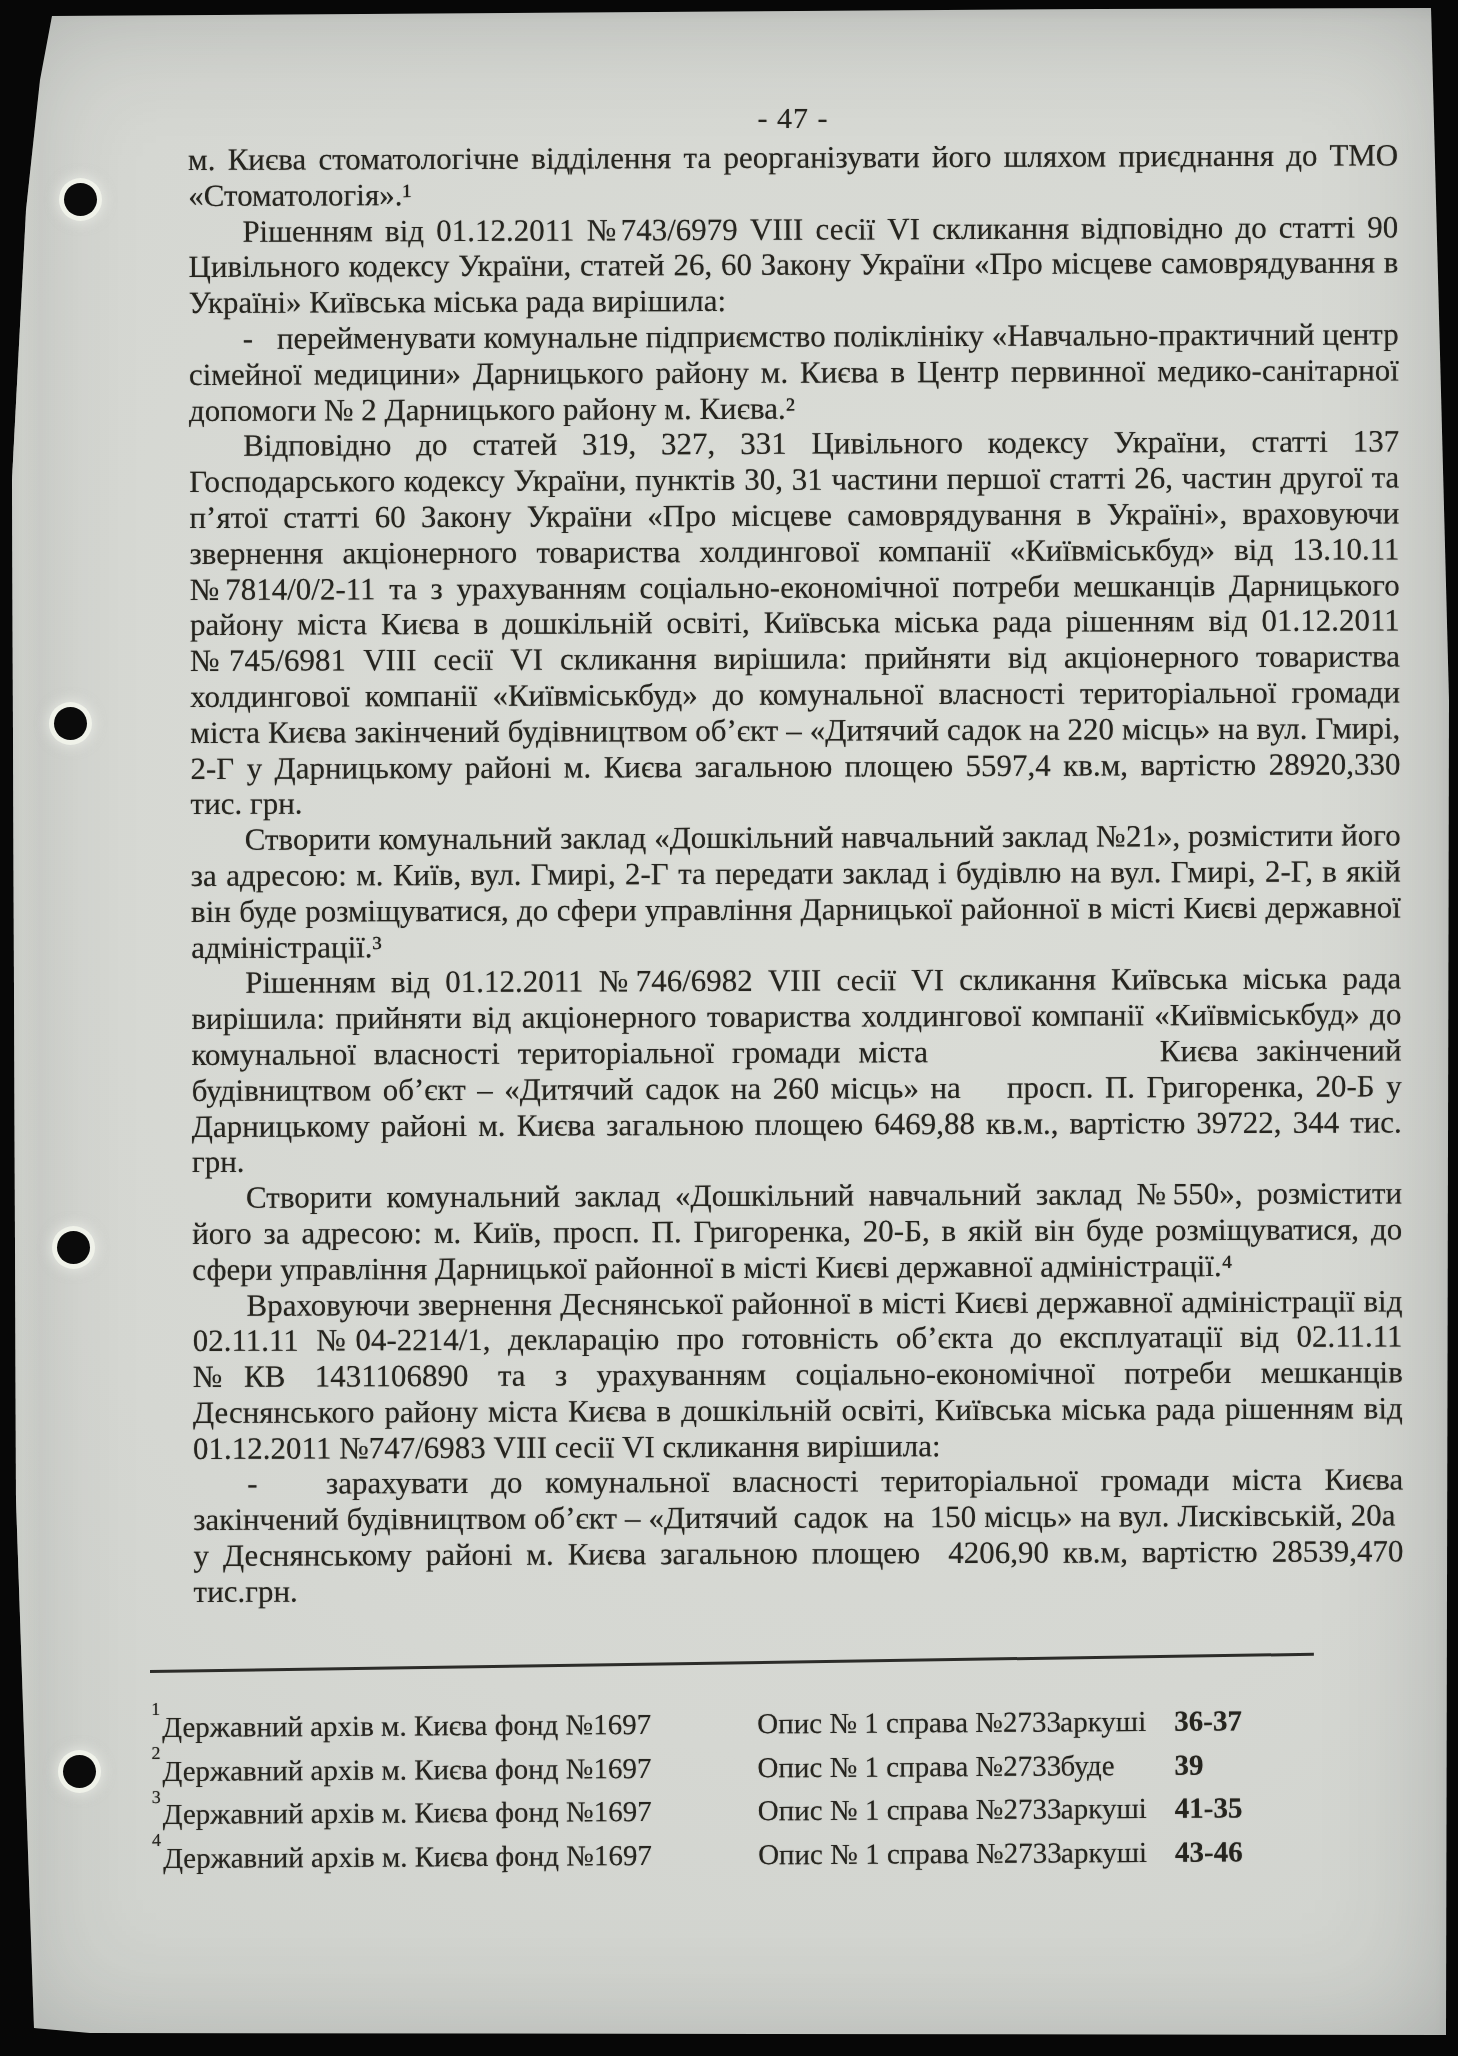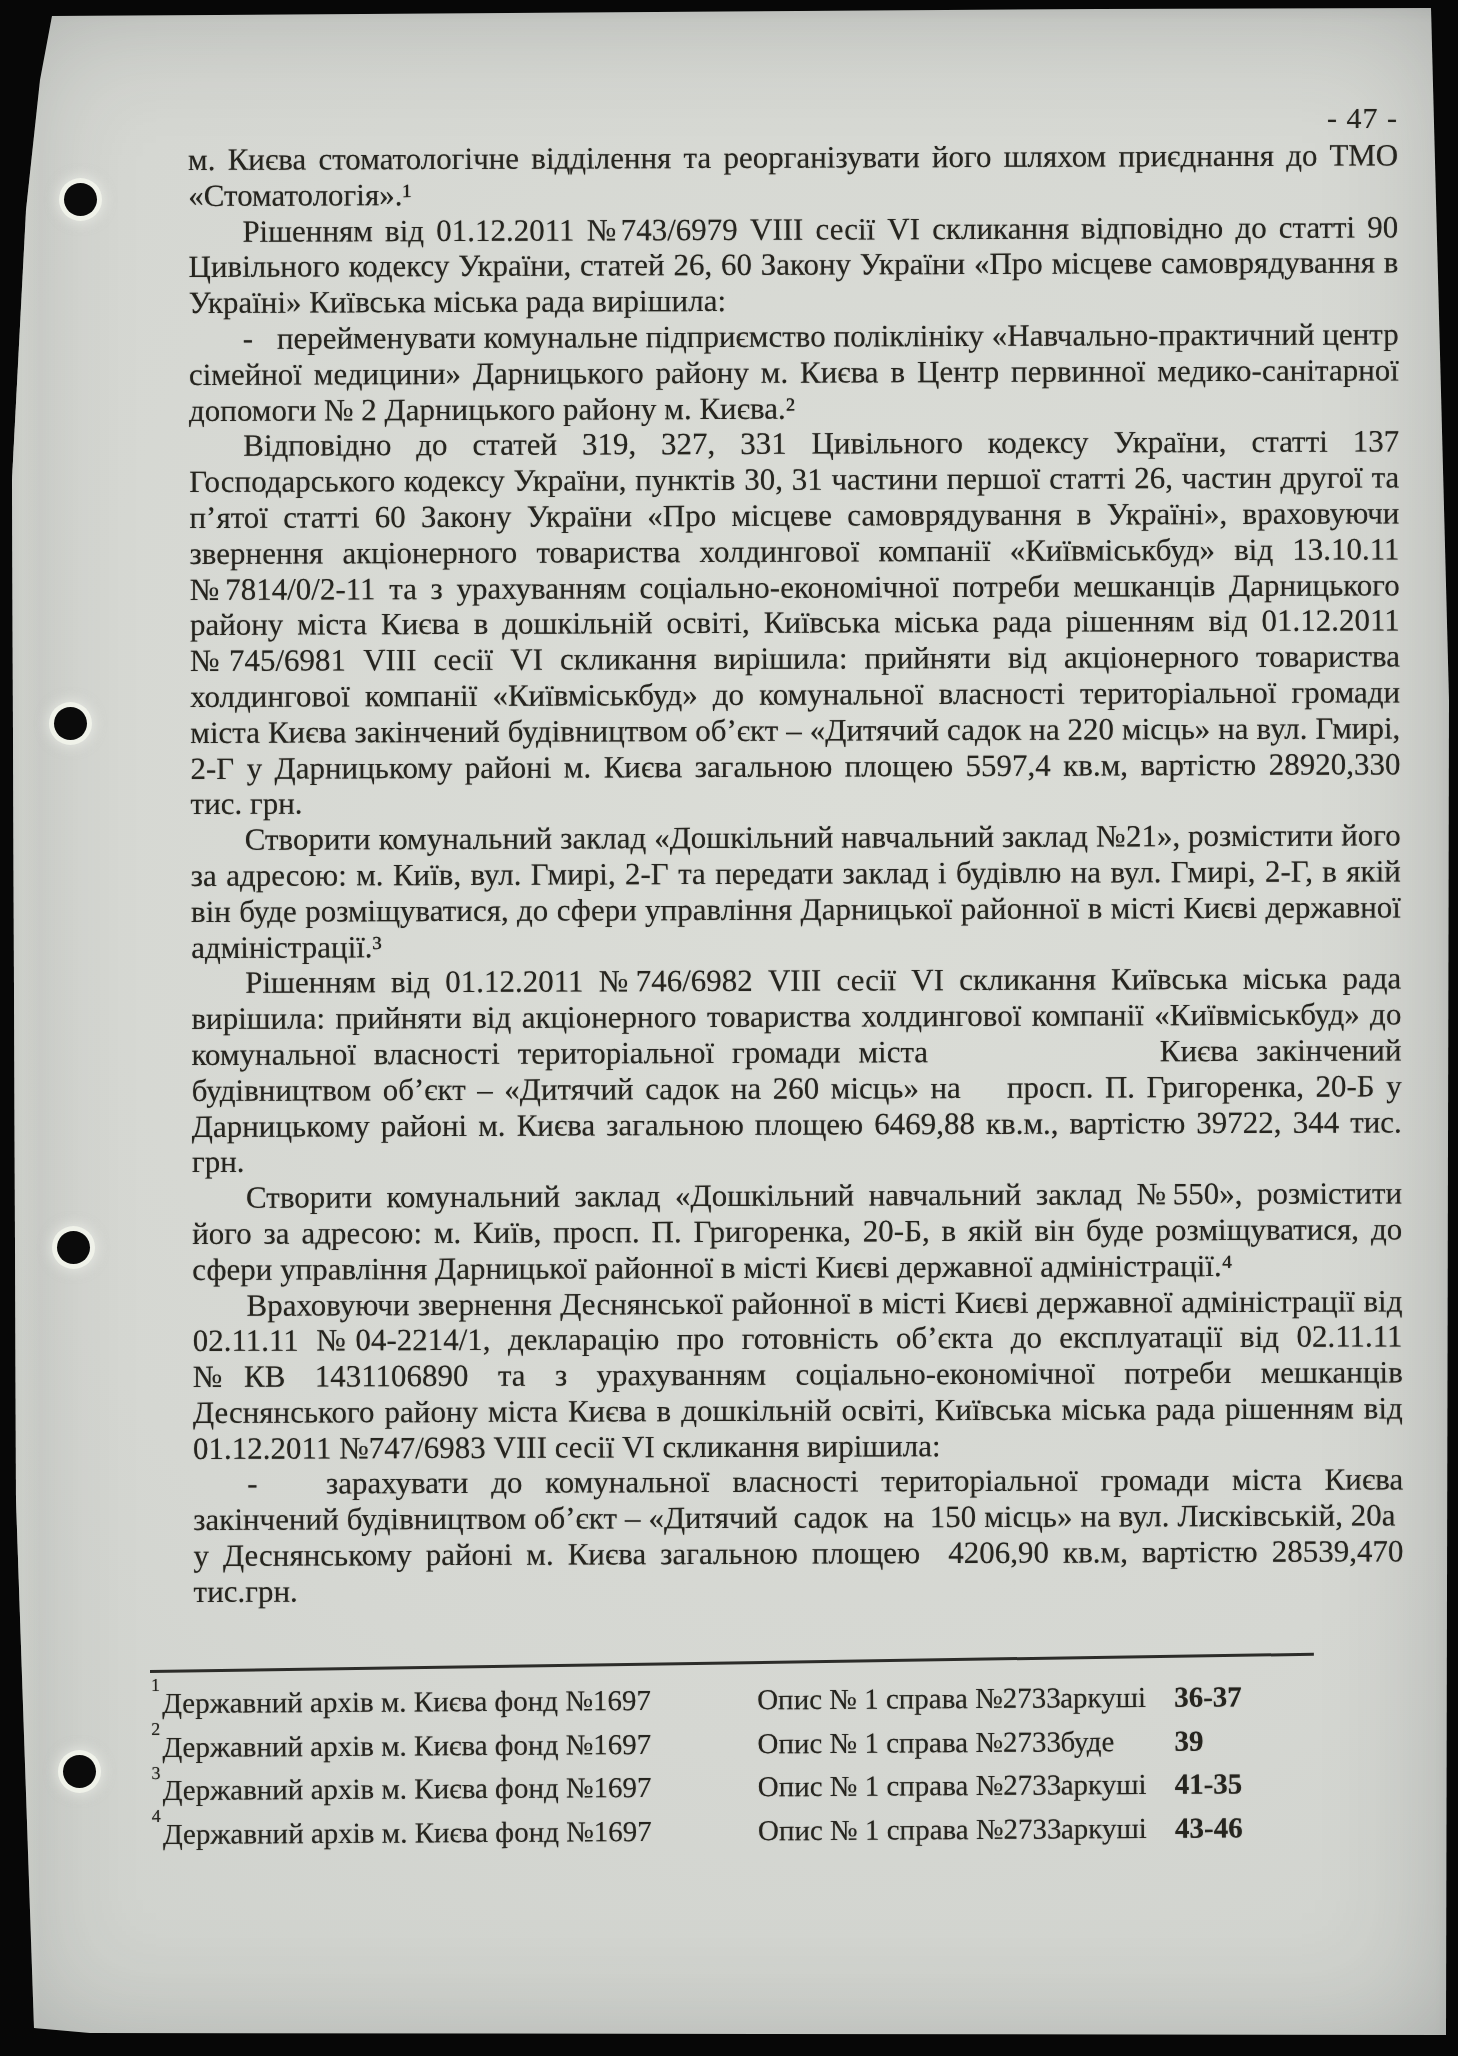--- a/index.html
+++ b/index.html
@@ -25,21 +25,21 @@
     position:absolute;width:33px;height:33px;border-radius:50%;
     background:#0b0b0b;
     box-shadow:0 0 0 5px rgba(240,242,234,.95), 0 0 12px 7px rgba(248,249,243,.5);
   }
   .hole-1{left:64px;top:183px;}
   .hole-2{left:54px;top:707px;}
   .hole-3{left:57px;top:1231px;}
   .hole-4{left:63px;top:1755px;}
   .page-number{
     position:absolute;left:188px;top:101px;width:1210px;
-    text-align:right;font-size:30px;color:#26251f;
+    text-align:center;font-size:30px;color:#26251f;
     letter-spacing:1px;
     text-shadow:0 0 1px rgba(43,42,38,.55);
   }
   .body-text{
     position:absolute;left:188px;top:142px;width:1210px;
     font-size:31px;line-height:35.8px;color:#26251f;
     text-align:justify;
     transform:rotate(-0.22deg);transform-origin:left top;
     text-shadow:0 0 1px rgba(43,42,38,.55);
   }
@@ -51,21 +51,21 @@
   }
   .footnotes{
     position:absolute;left:160px;top:1682px;width:1230px;
     font-size:29px;color:#26251f;
     transform:rotate(-0.35deg);transform-origin:left top;
     text-shadow:0 0 1px rgba(43,42,38,.55);
   }
   .fn-row{height:43.6px;line-height:43.6px;white-space:nowrap;}
   .fn-c1{display:inline-block;width:597px;}
   .fn-c2{display:inline-block;width:303px;}
-  .fn-c3{display:inline-block;width:114px;}
+  .fn-c3{display:inline-block;width:114px;margin-top:24px;}
   .fn-c4{display:inline-block;font-weight:bold;}
   .fn-ref{
     display:inline-block;font-size:18px;line-height:0;
     position:relative;top:-11px;margin-left:-9px;margin-right:2px;
   }
 </style>
 </head>
 <body>
 
 <div class="scan">

